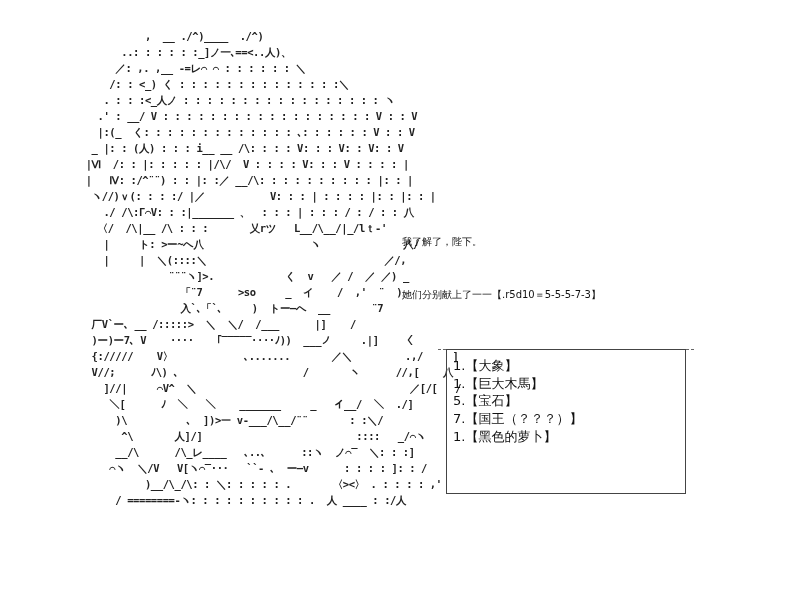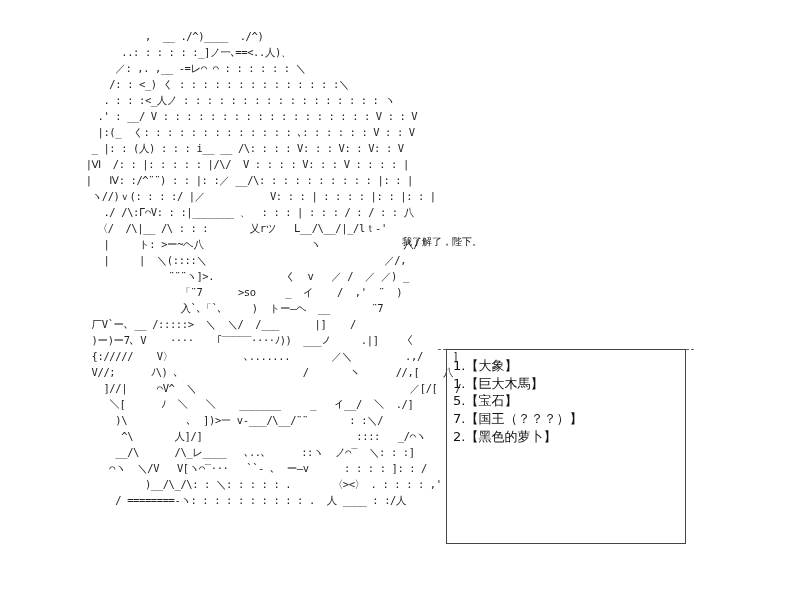--- a/index.html
+++ b/index.html
@@ -2,46 +2,47 @@
 <html><head>
   <meta charset="utf-8">
   <style>
     html, body { margin: 0; padding: 0; background: #ffffff; }
     body { width: 803px; height: 604px; position: relative; overflow: hidden; font-family: "DejaVu Sans", sans-serif; color: #000; }
     .art {
       position: absolute; left: 62px; top: 28px; margin: 0;
       font-family: "DejaVu Sans Mono", monospace; font-size: 10.5px; line-height: 16px;
       color: #222; white-space: pre; letter-spacing: -0.4px;
     }
-    .art .ln { display: block; height: 16px; }
+    .art .ln { display: block; height: 16px; font-weight: bold; }
     .dialog { position: absolute; left: 402px; font-size: 10px; line-height: 17px; white-space: nowrap; color: #111; }
     #d1 { top: 233px; }
     #d2 { top: 286px; }
     .box {
-      position: absolute; left: 446px; top: 349px; width: 240px; height: 195px;
+      position: absolute; left: 446px; top: 349px; width: 240px; height: 145px;
       border: 1px solid #444; box-sizing: border-box;
     }
     .box-top { position:absolute; left:438px; top:349px; width:256px; border-top:1px dashed #666; }
     .box ul { list-style: none; margin: 0; padding: 7px 0 0 6px; }
     .box li { font-size: 13px; line-height: 17.7px; white-space: nowrap; color: #111; }
   </style>
 </head>
 <body>
 
 <pre class="art"><span class="ln">              ,  __ ./^)____  ./^)</span><span class="ln">          ..: : : : : :_]ノ一､==&lt;..人)、</span><span class="ln">         ／: ,. ,__ -=レ⌒ ⌒ : : : : : : ＼</span><span class="ln">        /: : &lt;_) く : : : : : : : : : : : : : :＼</span><span class="ln">       . : : :&lt;_人ノ : : : : : : : : : : : : : : : : : ヽ</span><span class="ln">      .' : __/ V : : : : : : : : : : : : : : : : : : V : : V</span><span class="ln">      |:(_  く: : : : : : : : : : : : : ､: : : : : : V : : V</span><span class="ln">     _ |: : (人) : : : i__ __ /\: : : : V: : : V: : V: : V</span><span class="ln">    |Ⅵ  /: : |: : : : : |/\/  V : : : : V: : : V : : : : |</span><span class="ln">    |   Ⅳ: :/^¨¨) : : |: :／ __/\: : : : : : : : : : |: : |</span><span class="ln">     ヽ//)ｖ(: : : :/ |／           V: : : | : : : : |: : |: : |</span><span class="ln">       ./ /\:Γ⌒V: : :|_______ 、  : : : | : : : / : / : : 八</span><span class="ln">      〈/  /\|__ /\ : : :       乂rツ   L__/\__/|_/lｔ-'</span><span class="ln">       |     ト: &gt;ー~ヘ八                  ヽ              八/</span><span class="ln">       |     |  ＼(::::＼                              ／/,</span><span class="ln">                  ¨¨¨ヽ]&gt;.            く  v   ／ /  ／ ／) _</span><span class="ln">                    「¨7      &gt;so     _  イ    /  ,'  ¨  )</span><span class="ln">                    入`､「`､     )  トー―ヘ  __       ¨7</span><span class="ln">     厂V`ー､ __ /:::::&gt;  ＼  ＼/  /___      |]    /</span><span class="ln">     )ー)ー7､ V    ····   「‾‾‾‾‾····ﾉ))  ___ノ     .|]    〈</span><span class="ln">     {://///    V〉            ､.......       ／＼         .,/     ]</span><span class="ln">     V//;      ﾉ\) ､                     /       ヽ      //,[    八</span><span class="ln">       ]//|     ⌒V^  ＼                                    ／[/[   /</span><span class="ln">        ＼[      ﾉ  ＼   ＼    _______     _   イ__/  ＼  ./]</span><span class="ln">         )\          ､  ])&gt;ー v-___/\__/¨¨       : :＼/</span><span class="ln">          ^\       人]/]                          ::::   _/⌒ヽ</span><span class="ln">         __/\      /\_レ____   ､..､      ::ヽ  ノ⌒‾  ＼: : :]</span><span class="ln">        ⌒ヽ  ＼/V   V[ヽ⌒‾···   ``- ､  ー―v      : : : : ]: : /</span><span class="ln">              )__/\_/\: : ＼: : : : : .       〈&gt;&lt;〉 . : : : : ,'</span><span class="ln">         / ========-ヽ: : : : : : : : : : .  人 ____ : :/人</span></pre>
 
 <div class="dialog" id="d1">
   <span>我了解了，陛下。</span>
 </div>
 
 <div class="dialog" id="d2">
+  <div>她们分别献上了一一【.r5d10＝5-5-5-7-3】</div>
 </div>
 
 <div class="box-top"></div>
 <div class="box">
   <ul>
     <li>1.【大象】</li>
     <li>1.【巨大木馬】</li>
     <li>5.【宝石】</li>
     <li>7.【国王（？？？）】</li>
-    <li>2.【黑色的萝卜】</li>
+    <li>1.【黑色的萝卜】</li>
   </ul>
 </div>
 
 </body></html>

